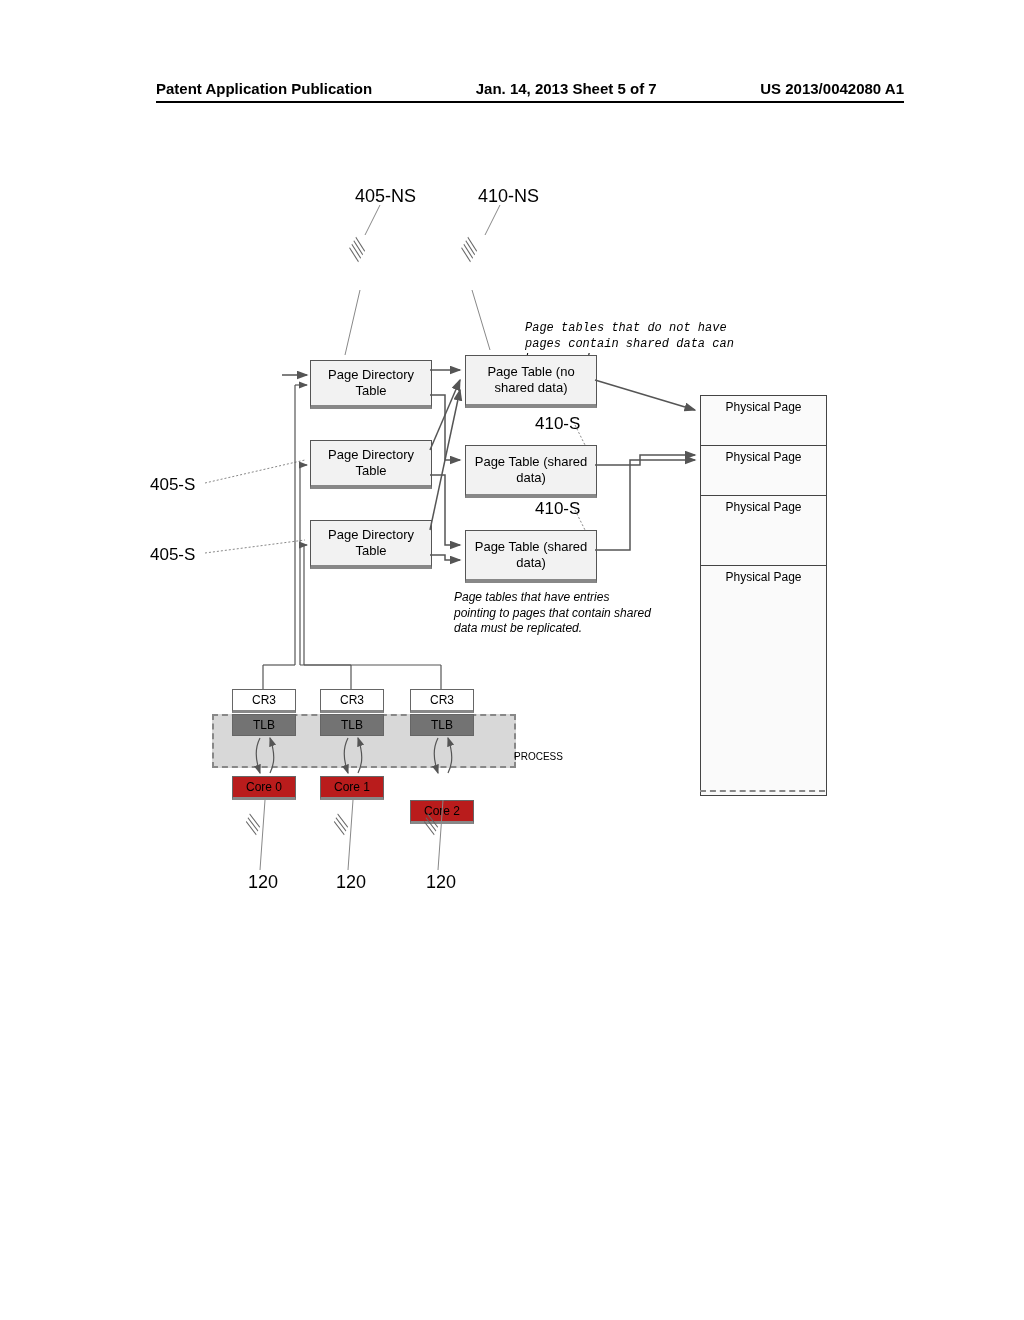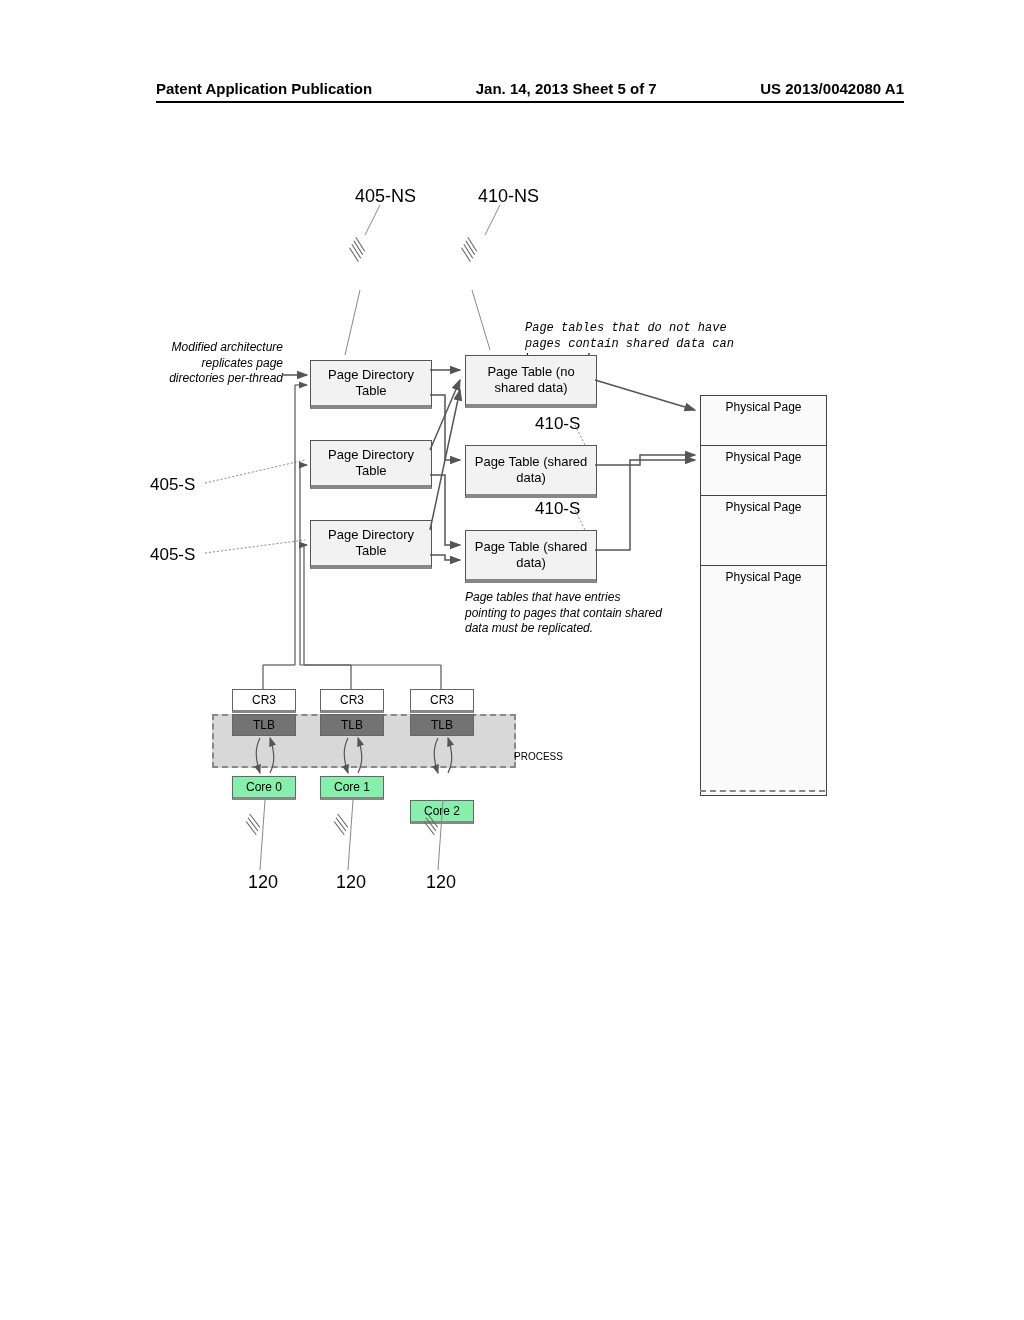--- a/index.html
+++ b/index.html
@@ -70,21 +70,21 @@
     border: 1px solid #666;
     background: #737373;
     font-size: 12px;
     text-align: center;
     width: 62px;
     height: 20px;
     line-height: 20px;
   }
   .core {
     border: 1px solid #666;
-    background: #86efac;
+    background: #b91c1c;
     font-size: 12px;
     text-align: center;
     width: 62px;
     height: 20px;
     line-height: 20px;
     border-bottom: 3px solid #888;
   }
   .process-box {
     position: absolute;
     border: 2px dashed #888;
@@ -135,21 +135,20 @@
   <div class="figure">
 
     <div class="abs label-ref" style="left:235px; top:-14px;">405-NS</div>
     <div class="abs label-ref" style="left:358px; top:-14px;">410-NS</div>
 
     <div class="abs hatch" style="left:228px; top:45px; transform:rotate(-60deg);">////</div>
     <div class="abs hatch" style="left:340px; top:45px; transform:rotate(-60deg);">////</div>
 
     <div class="abs annotation" style="left:405px; top:121px; width:210px;font-family:Liberation Mono, monospace;">Page tables that do not have pages contain shared data can be reused</div>
 
-    <div class="abs annotation" style="left:38px; top:140px; width:125px; text-align:right;">Modified architecture replicates page directories per-thread</div>
 
     <div class="abs box box-pt" style="left:190px; top:160px; width:120px; height:44px;">Page Directory Table</div>
     <div class="abs box box-pt" style="left:190px; top:240px; width:120px; height:44px;">Page Directory Table</div>
     <div class="abs box box-pt" style="left:190px; top:320px; width:120px; height:44px;">Page Directory Table</div>
 
     <div class="abs box box-pt" style="left:345px; top:155px; width:130px; height:48px;">Page Table (no shared data)</div>
     <div class="abs box box-pt" style="left:345px; top:245px; width:130px; height:48px;">Page Table (shared data)</div>
     <div class="abs box box-pt" style="left:345px; top:330px; width:130px; height:48px;">Page Table (shared data)</div>
 
     <div class="abs label-ref" style="left:415px; top:214px; font-size:17px;">410-S</div>
@@ -157,21 +156,21 @@
 
     <div class="abs label-ref" style="left:30px; top:275px; font-size:17px;">405-S</div>
     <div class="abs label-ref" style="left:30px; top:345px; font-size:17px;">405-S</div>
 
     <div class="abs physical-page" style="left:580px; top:195px; width:125px; height:45px;">Physical Page</div>
     <div class="abs physical-page" style="left:580px; top:245px; width:125px; height:45px;">Physical Page</div>
     <div class="abs physical-page" style="left:580px; top:295px; width:125px; height:65px;">Physical Page</div>
     <div class="abs physical-page" style="left:580px; top:365px; width:125px; height:225px;">Physical Page</div>
     <div class="abs" style="left:580px; top:590px; width:125px; height:2px; border-top:2px dashed #888;"></div>
 
-    <div class="abs annotation" style="left:345px; top:390px; width:200px;">Page tables that have entries pointing to pages that contain shared data must be replicated.</div>
+    <div class="abs annotation" style="left:334px; top:390px; width:200px;">Page tables that have entries pointing to pages that contain shared data must be replicated.</div>
 
     <div class="process-box" style="left:92px; top:514px; width:300px; height:50px;"></div>
     <div class="process-label abs" style="left:394px; top:551px;">PROCESS</div>
 
     <div class="abs cr3" style="left:112px; top:489px;">CR3</div>
     <div class="abs tlb" style="left:112px; top:514px;">TLB</div>
     <div class="abs core" style="left:112px; top:576px;">Core 0</div>
 
     <div class="abs cr3" style="left:200px; top:489px;">CR3</div>
     <div class="abs tlb" style="left:200px; top:514px;">TLB</div>

